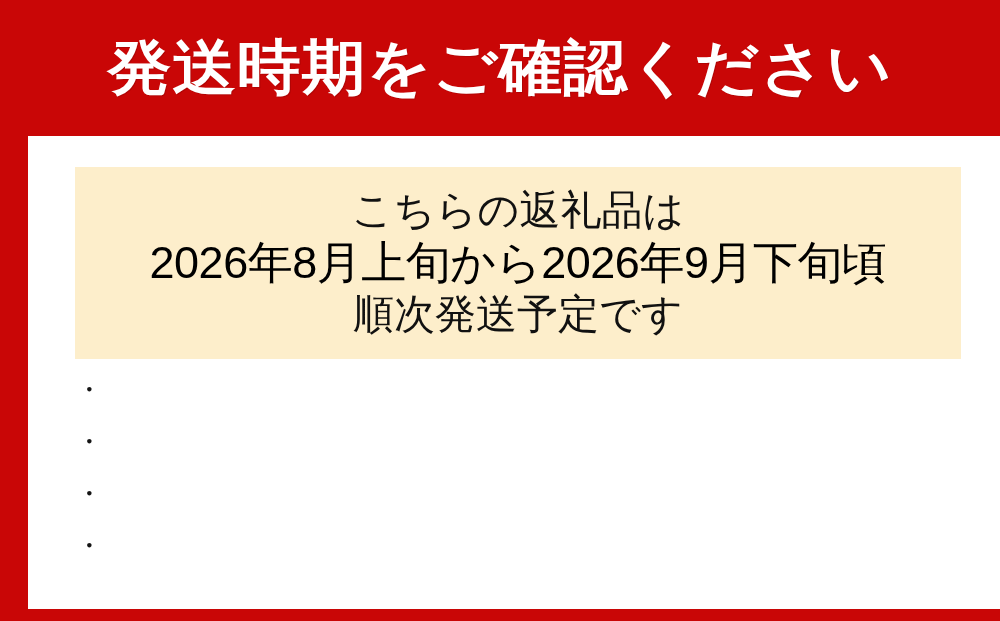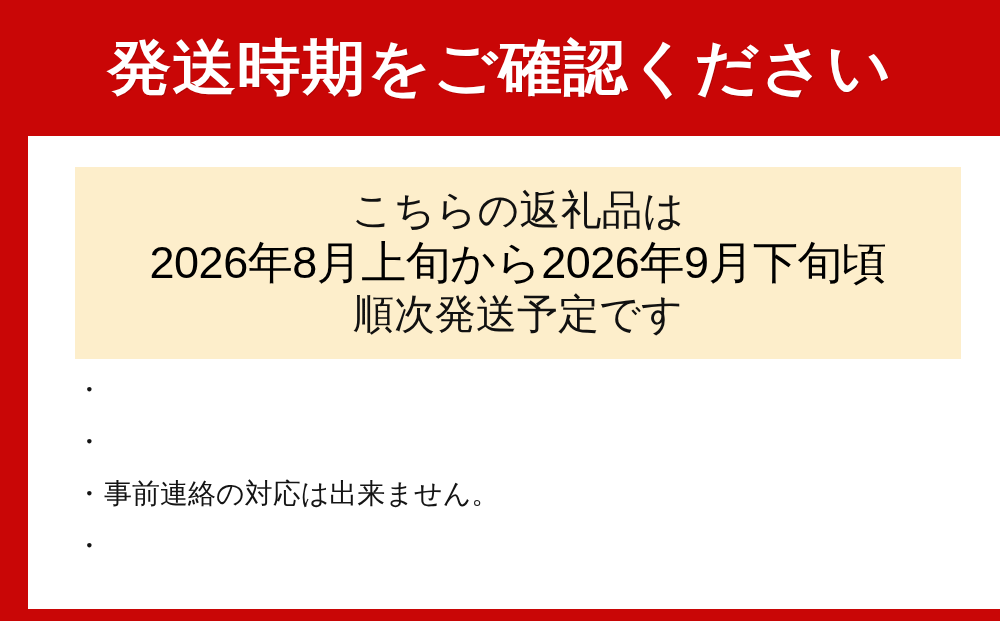--- a/index.html
+++ b/index.html
@@ -139,21 +139,20 @@
       <div class="note-item">
         <span class="note-bullet">・</span>
       </div>
 
       <div class="note-item">
         <span class="note-bullet">・</span>
       </div>
 
       <div class="note-item">
         <span class="note-bullet">・</span>
-        <span class="note-text">事前連絡の対応は出来ません。</span>
       </div>
 
       <div class="note-item">
         <span class="note-bullet">・</span>
       </div>
 
     </div>
 
   </div>
 

